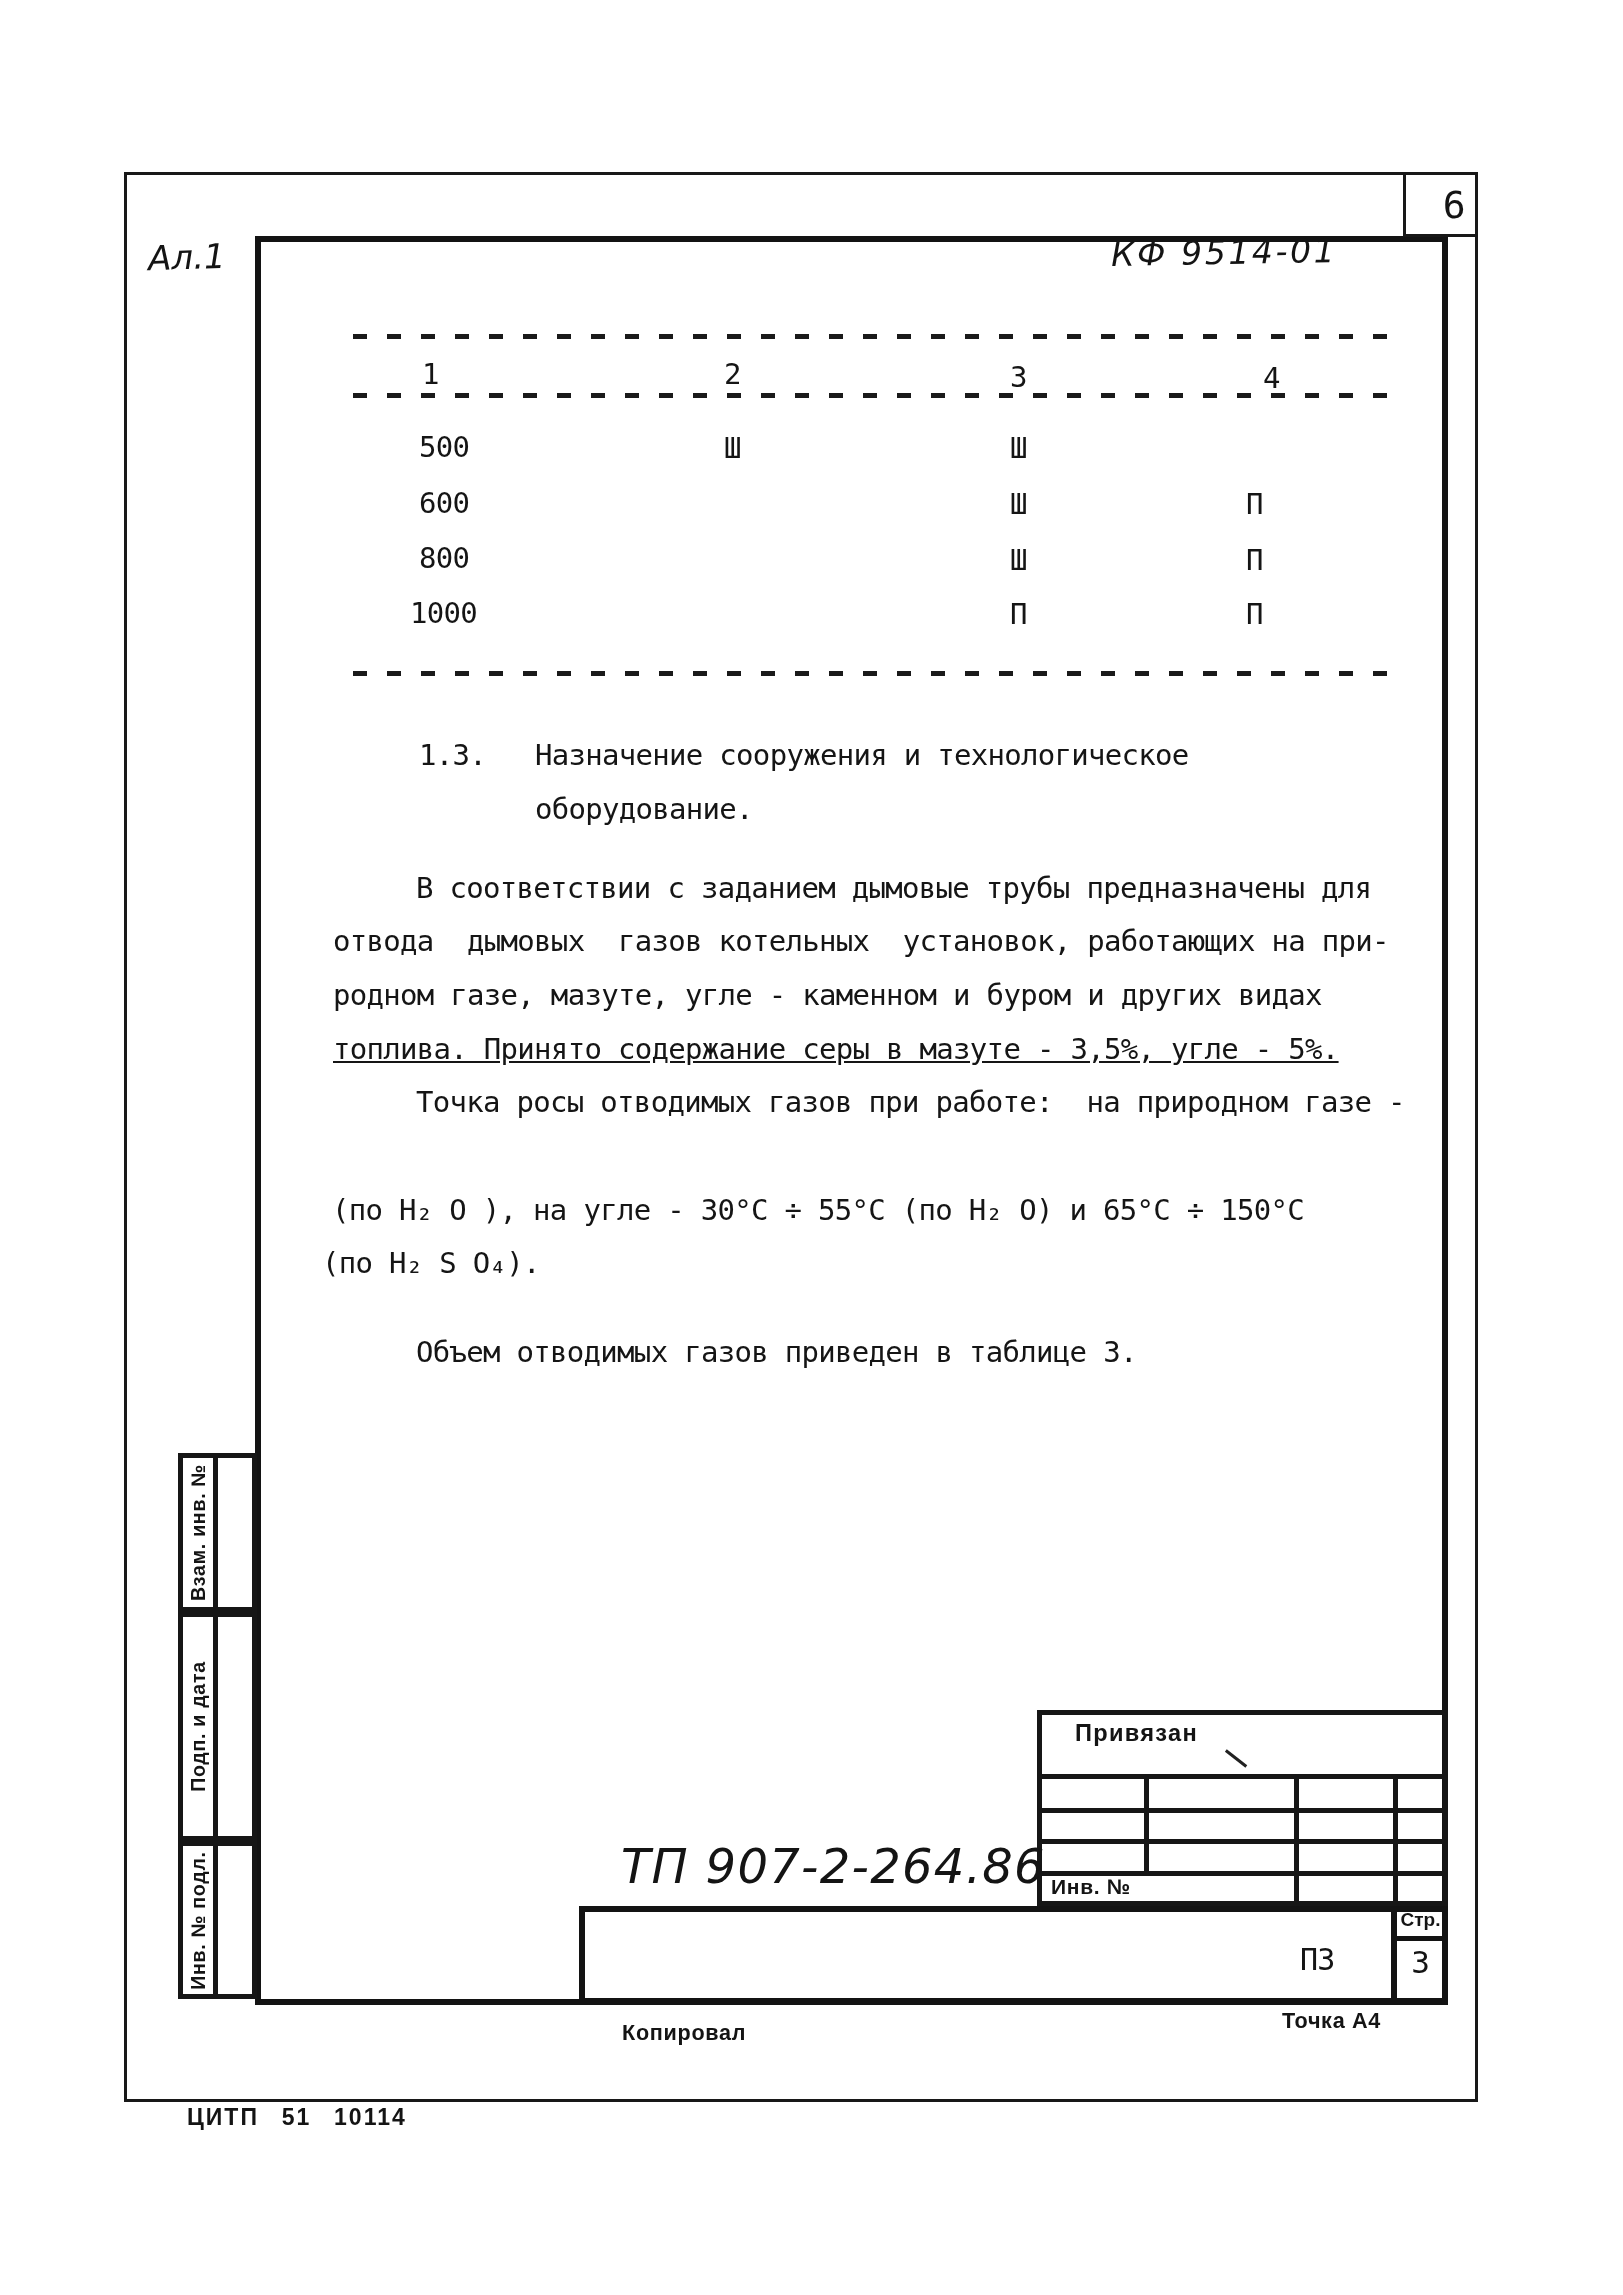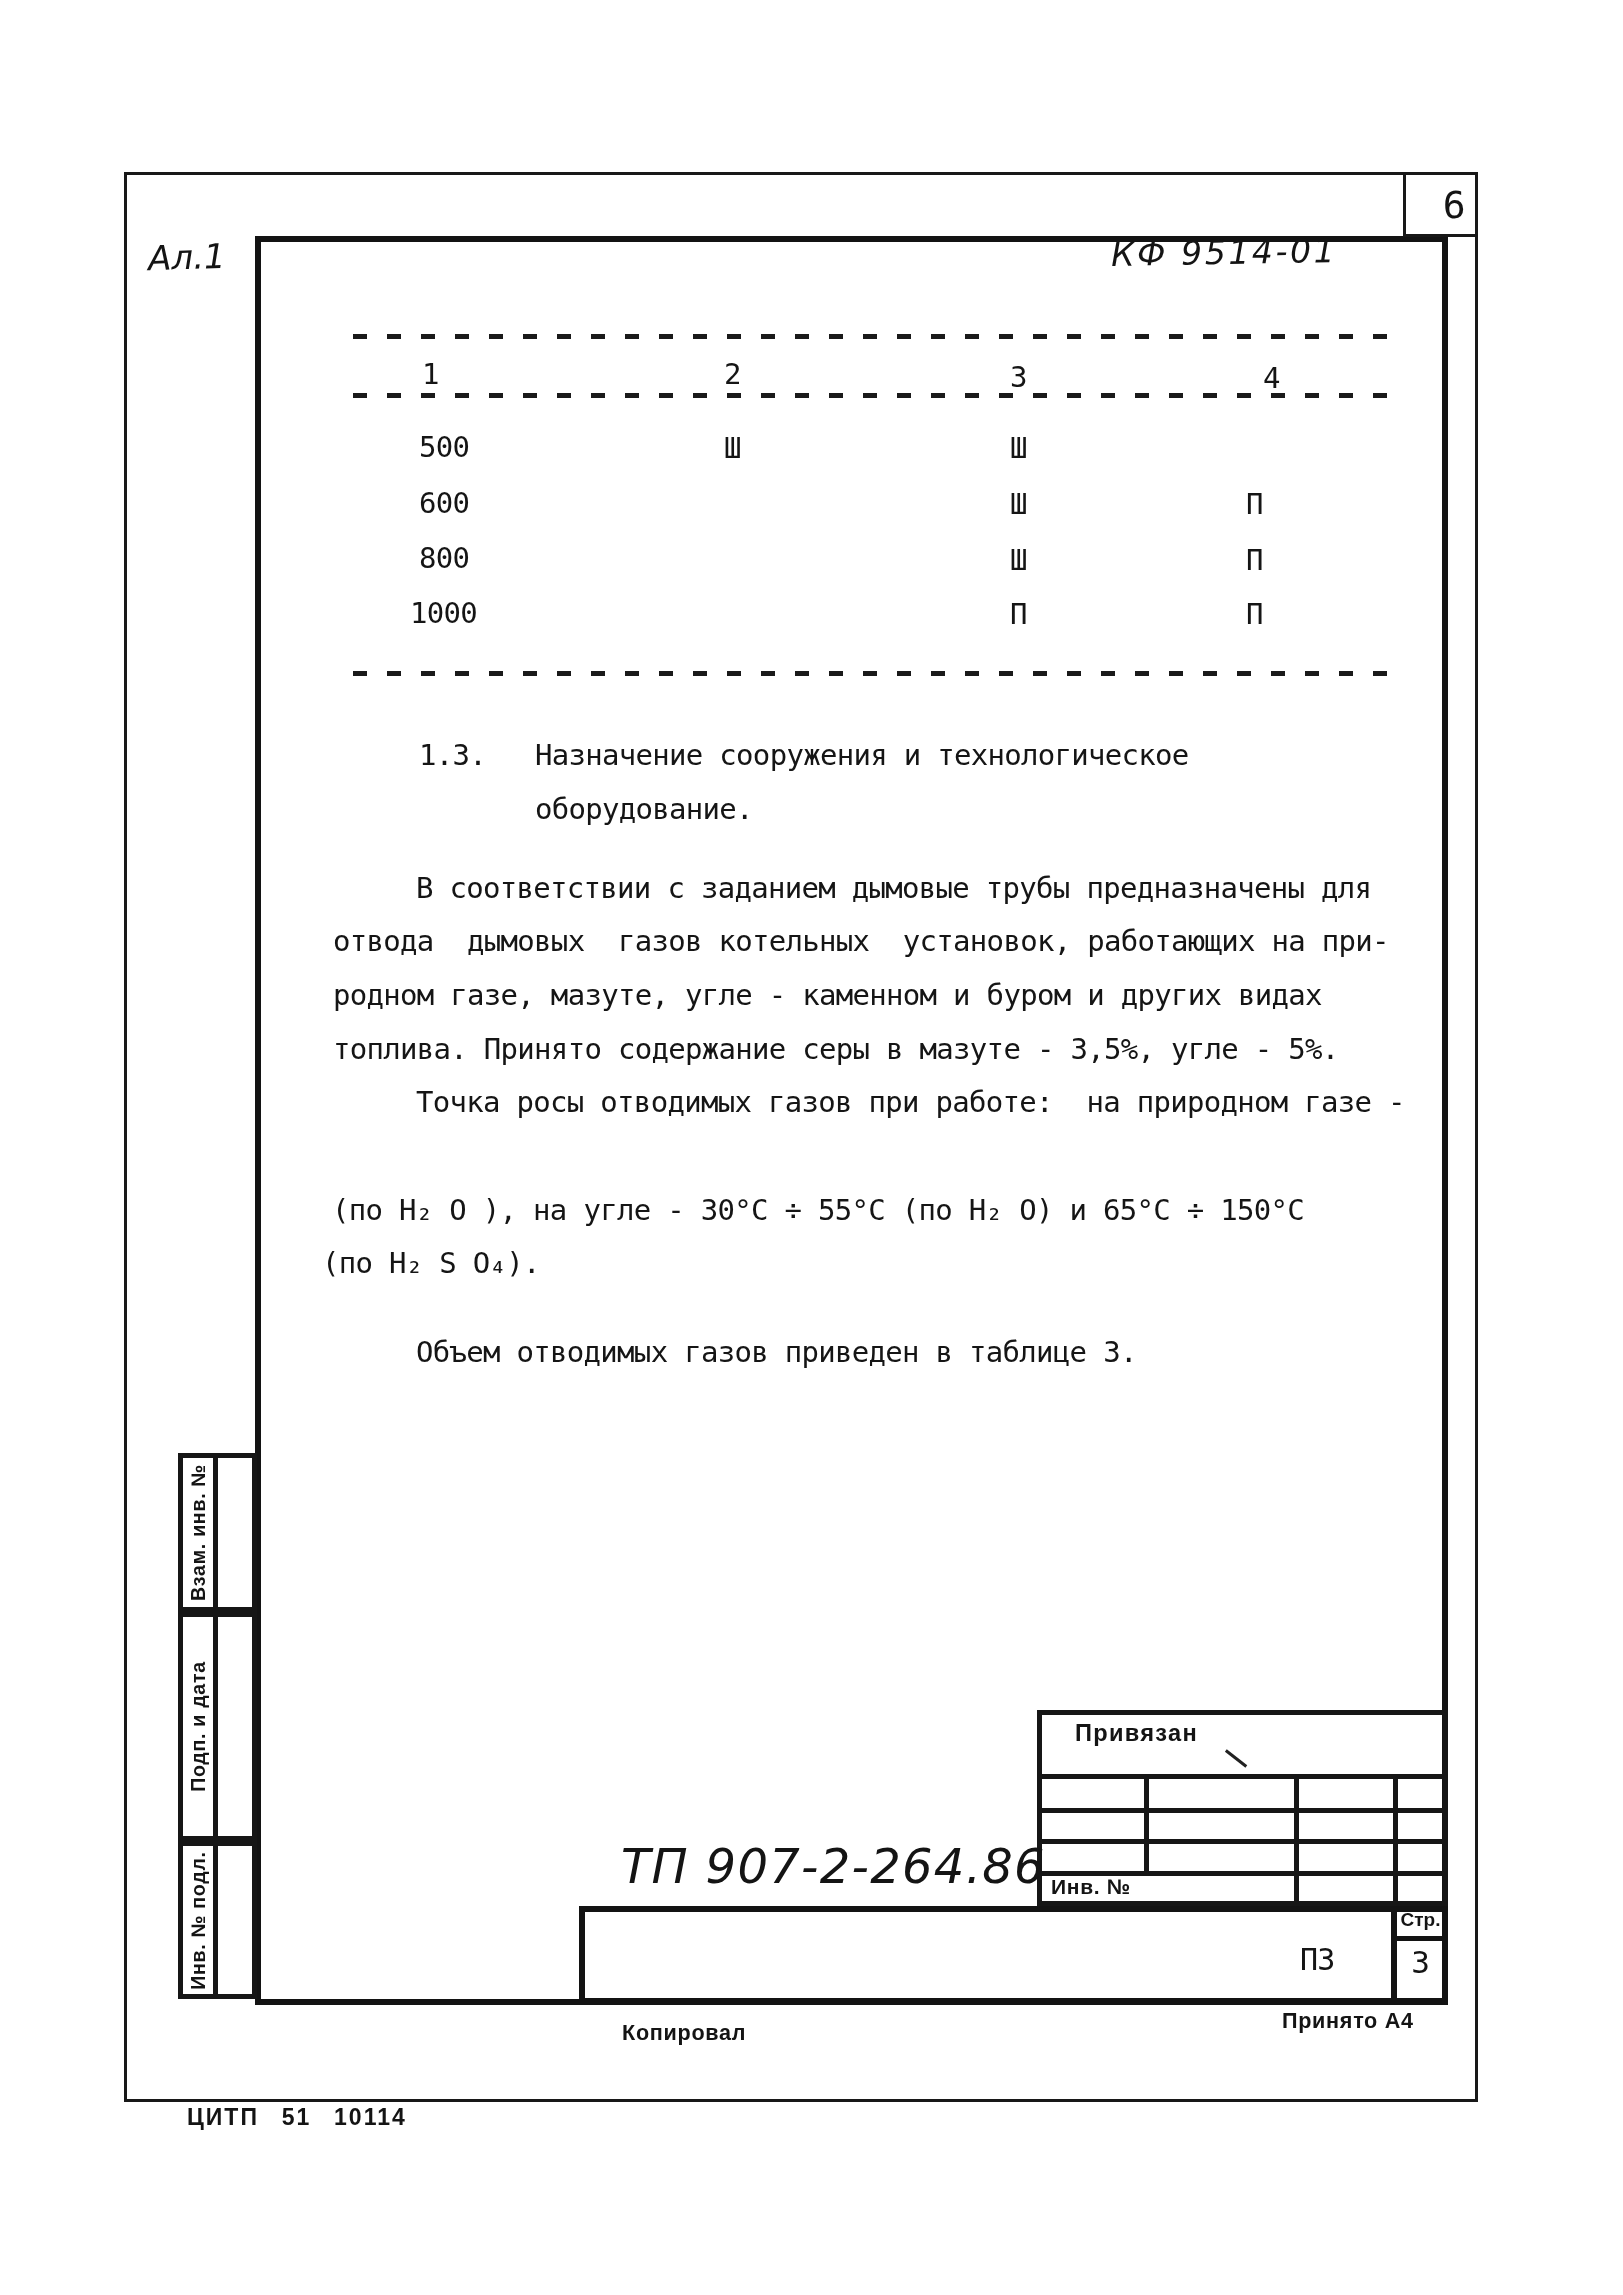--- a/index.html
+++ b/index.html
@@ -34,21 +34,21 @@
   .th1{left:422px;top:359px;} .th2{left:724px;top:359px;}
   .th3{left:1010px;top:362px;} .th4{left:1263px;top:363px;}
   .r1c1{left:419px;top:432px;} .r1c2{left:724px;top:433px;} .r1c3{left:1010px;top:433px;} .r1c4{left:1246px;top:433px;}
   .r2c1{left:419px;top:488px;} .r2c2{left:724px;top:489px;} .r2c3{left:1010px;top:489px;} .r2c4{left:1246px;top:489px;}
   .r3c1{left:419px;top:543px;} .r3c2{left:724px;top:545px;} .r3c3{left:1010px;top:545px;} .r3c4{left:1246px;top:545px;}
   .r4c1{left:410px;top:598px;} .r4c2{left:724px;top:599px;} .r4c3{left:1010px;top:599px;} .r4c4{left:1246px;top:599px;}
 
   
   .sec-num{left:419px;top:740px;} .sec-t1{left:535px;top:740px;} .sec-t2{left:535px;top:794px;}
   .p1l1{left:416px;top:873px;} .p1l2{left:333px;top:926px;}
-  .p1l3{left:333px;top:980px;} .p1l4{left:333px;top:1034px;}
+  .p1l3{left:333px;top:980px;} .p1l4{left:333px;top:1034px;text-decoration:underline;}
   .p2l1{left:416px;top:1087px;} .p2l2{left:317px;top:1141px;}
   .p2l3{left:322px;top:1195px;margin-left:10px;} .p2l4{left:322px;top:1248px;}
   .p3l1{left:416px;top:1337px;}
 
   
   .sb-box{left:178px;width:79px;border:5.2px solid #161616;}
   .sb-b1{top:1453px;height:159px;} .sb-b2{top:1612px;height:229px;} .sb-b3{top:1841px;height:158px;}
   .sb-div{left:30px;top:0;bottom:0;width:4.6px;background:#161616;}
   .sb-labelcell{left:0;top:0;bottom:0;width:30px;display:flex;align-items:center;justify-content:center;}
   .sb-label{position:static;transform:rotate(-90deg);white-space:nowrap;
@@ -168,17 +168,17 @@
 
   <div class="tb-box"></div>
   <div class="tb-v"></div>
   <div class="tb-h"></div>
   <span class="hand hand-doc">ТП 907-2-264.86</span>
   <span class="tw tb-pz">ПЗ</span>
   <span class="tb-str">Стр.</span>
   <span class="tb-pg">3</span>
 
   <span class="ft-kop">Копировал</span>
-  <span class="ft-fmt">Принято А4</span>
+  <span class="ft-fmt">Точка А4</span>
   <span class="ft-citp">ЦИТП 51 10114</span>
 
 </div>
 
 
 </body></html>

